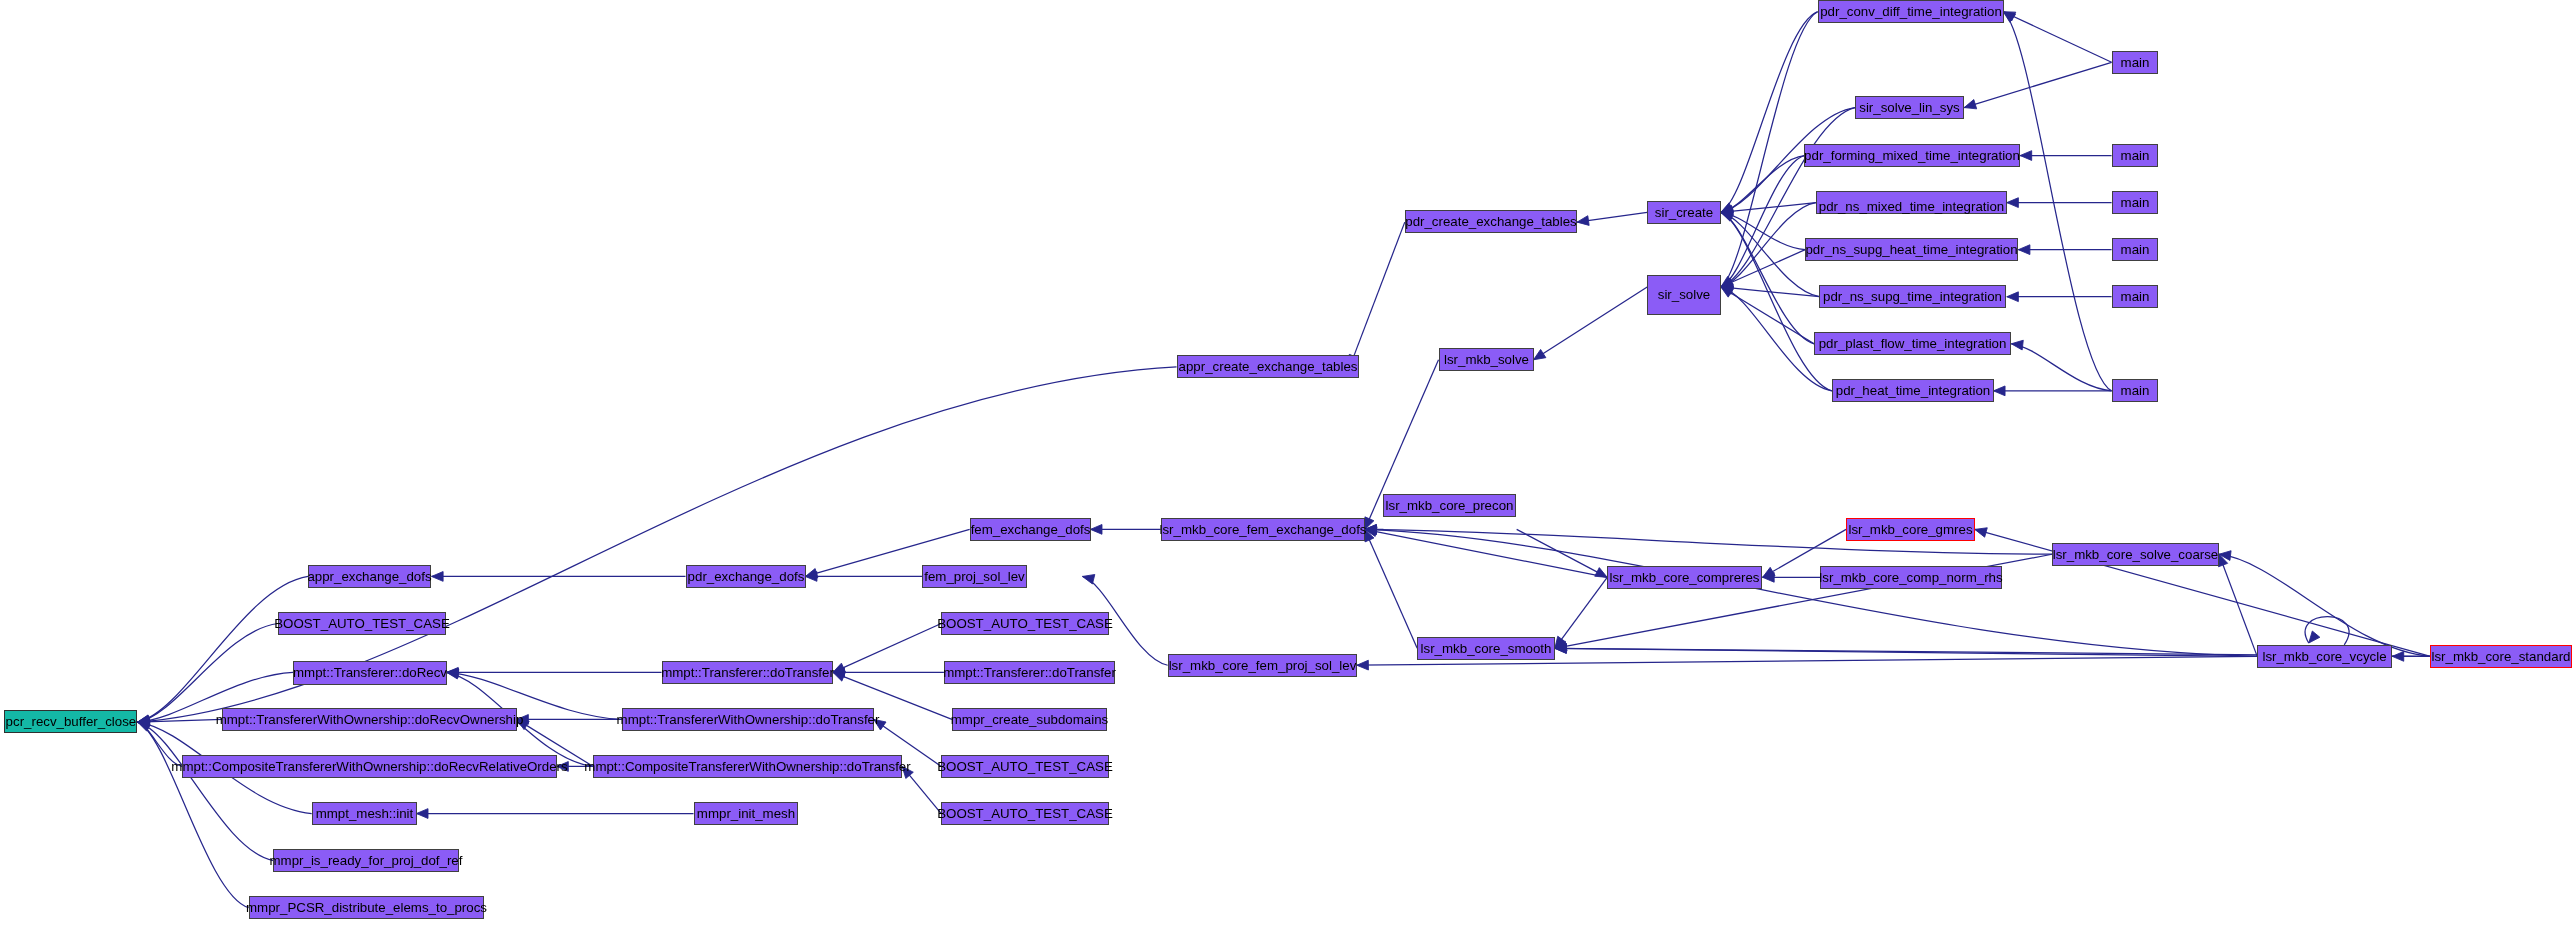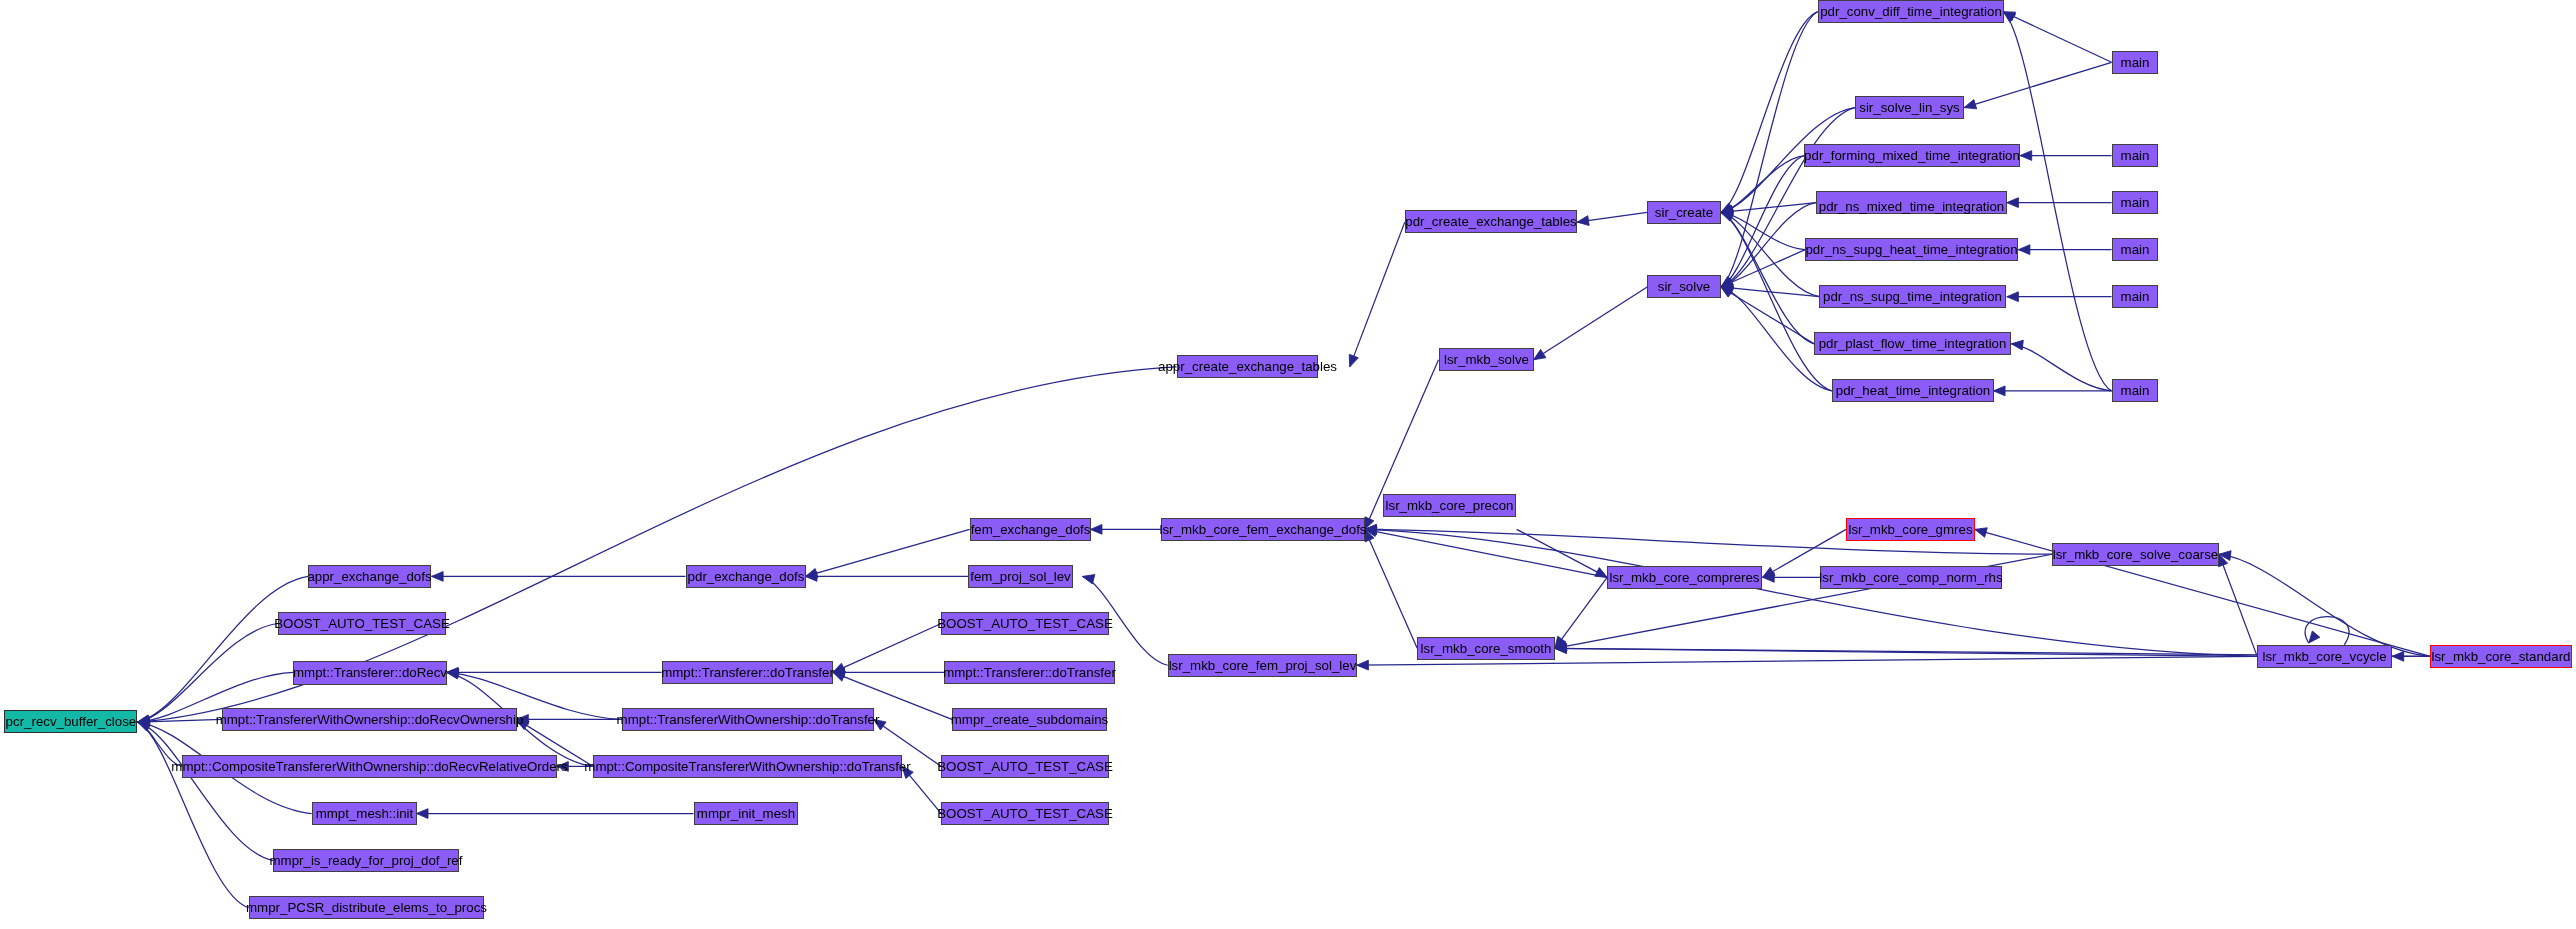--- a/index.html
+++ b/index.html
@@ -204,39 +204,39 @@
       </div>
       <div class="node" style="left: 593px; top: 755px; width: 309px; height: 23px;">
         <span class="lbl">mmpt::CompositeTransfererWithOwnership::doTransfer</span>
       </div>
       <div class="node" style="left: 694px; top: 802px; width: 104px; height: 23px;">
         <span class="lbl">mmpr_init_mesh</span>
       </div>
       <div class="node" style="left: 970px; top: 518px; width: 121px; height: 23px;">
         <span class="lbl">fem_exchange_dofs</span>
       </div>
-      <div class="node" style="left: 968px; top: 565px; width: 105px; height: 23px;">
+      <div class="node" style="left: 922px; top: 565px; width: 105px; height: 23px;">
         <span class="lbl">fem_proj_sol_lev</span>
       </div>
       <div class="node" style="left: 941px; top: 612px; width: 168px; height: 23px;">
         <span class="lbl">BOOST_AUTO_TEST_CASE</span>
       </div>
       <div class="node" style="left: 944px; top: 661px; width: 171px; height: 23px;">
         <span class="lbl">mmpt::Transferer::doTransfer</span>
       </div>
       <div class="node" style="left: 952px; top: 708px; width: 155px; height: 23px;">
         <span class="lbl">mmpr_create_subdomains</span>
       </div>
       <div class="node" style="left: 941px; top: 755px; width: 168px; height: 23px;">
         <span class="lbl">BOOST_AUTO_TEST_CASE</span>
       </div>
       <div class="node" style="left: 941px; top: 802px; width: 168px; height: 23px;">
         <span class="lbl">BOOST_AUTO_TEST_CASE</span>
       </div>
-      <div class="node" style="left: 1177px; top: 355px; width: 141px; height: 23px;">
+      <div class="node" style="left: 1177px; top: 355px; width: 182px; height: 23px;">
         <span class="lbl">appr_create_exchange_tables</span>
       </div>
       <div class="node" style="left: 1161px; top: 518px; width: 204px; height: 23px;">
         <span class="lbl">lsr_mkb_core_fem_exchange_dofs</span>
       </div>
       <div class="node" style="left: 1168px; top: 654px; width: 189px; height: 23px;">
         <span class="lbl">lsr_mkb_core_fem_proj_sol_lev</span>
       </div>
       <div class="node" style="left: 1405px; top: 210px; width: 172px; height: 23px;">
         <span class="lbl">pdr_create_exchange_tables</span>
@@ -264,21 +264,21 @@
       </div>
       <div class="node" style="left: 2257px; top: 645px; width: 135px; height: 23px;">
         <span class="lbl">lsr_mkb_core_vcycle</span>
       </div>
       <div class="node hl" style="left: 2430px; top: 645px; width: 142px; height: 23px;">
         <span class="lbl">lsr_mkb_core_standard</span>
       </div>
       <div class="node" style="left: 1647px; top: 201px; width: 74px; height: 23px;">
         <span class="lbl">sir_create</span>
       </div>
-      <div class="node" style="left: 1647px; top: 275px; width: 74px; height: 23px;">
+      <div class="node" style="left: 1647px; top: 275px; width: 74px; height: 40px;">
         <span class="lbl">sir_solve</span>
       </div>
       <div class="node" style="left: 1818px; top: 0px; width: 186px; height: 23px;">
         <span class="lbl">pdr_conv_diff_time_integration</span>
       </div>
       <div class="node" style="left: 1855px; top: 96px; width: 109px; height: 23px;">
         <span class="lbl">sir_solve_lin_sys</span>
       </div>
       <div class="node" style="left: 1804px; top: 144px; width: 216px; height: 23px;">
         <span class="lbl">pdr_forming_mixed_time_integration</span>

